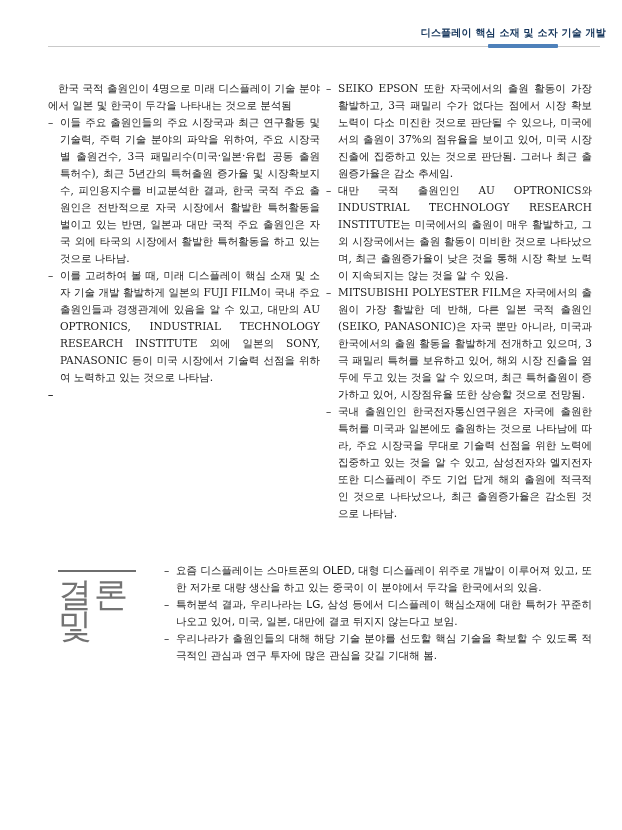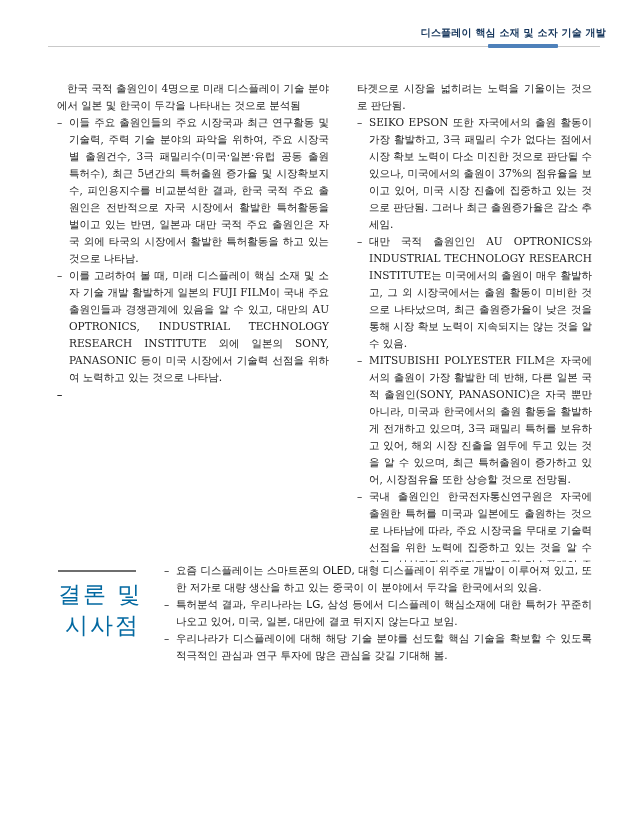--- a/index.html
+++ b/index.html
@@ -22,42 +22,42 @@
   .header-rule{
     position:absolute;top:46px;left:48px;right:22px;
     height:1px;background:#c9c9c9;
   }
   .header-accent{
     position:absolute;top:44px;left:488px;
     width:70px;height:4px;background:#4e81ba;border-radius:1px;
   }
   
   .columns{
-    position:absolute;top:80px;left:57px;right:30px;height:482px;
-    display:flex;gap:28px;overflow:hidden;
+    position:absolute;top:80px;left:48px;right:30px;height:482px;
+    display:flex;gap:6px;overflow:hidden;
   }
   .col{
     font-size:10.5px;line-height:17px;text-align:justify;
   }
   .col.left{width:272px;flex:0 0 272px;}
   .col.right{flex:1;}
   .intro{margin:0 0 0 0;}
   .intro.indent{text-indent:10px;}
   .bullet{position:relative;padding-left:12px;margin:0;}
   .bullet .dash{position:absolute;left:0;top:0;}
   
   .conclusion{
     position:absolute;top:558px;left:48px;right:30px;height:130px;
     display:flex;overflow:hidden;
   }
   .c-head{width:116px;flex:0 0 116px;box-sizing:border-box;padding-left:10px;}
   .c-rule{width:78px;height:2px;background:#6e6e6e;margin-top:12px;margin-bottom:7px;}
   .c-title{
     font-family:"DejaVu Serif","Liberation Serif",serif;
-    font-size:23px;line-height:31px;color:#0369a1;letter-spacing:2px;
+    font-size:34px;line-height:31px;color:#737373;letter-spacing:2px;
   }
   .c-title .line2{margin-left:7px;}
   .c-bullets{
     flex:1;margin-top:4px;
     font-family:"DejaVu Sans","Liberation Sans",sans-serif;
     font-size:10.5px;line-height:17px;text-align:justify;color:#1b1b1b;
   }
   .c-bullets .bullet{margin-bottom:0;}
   
   .footer{
@@ -92,61 +92,59 @@
       </div>
       <div class="bullet">
         <span class="dash">–</span>
       </div>
       <div class="bullet">
         <span class="dash">–</span>
       </div>
     </div>
 
     <div class="col right">
-      <p class="intro">타겟으로 시장을 넓히려는 노력을 기울이는 것으로 판단됨.</p>
       <div class="bullet">
         <span class="dash">–</span>
         <span>SEIKO EPSON 또한 자국에서의 출원 활동이 가장 활발하고, 3극 패밀리 수가 없다는 점에서 시장 확보 노력이 다소 미진한 것으로 판단될 수 있으나, 미국에서의 출원이 37%의 점유율을 보이고 있어, 미국 시장 진출에 집중하고 있는 것으로 판단됨. 그러나 최근 출원증가율은 감소 추세임.</span>
       </div>
       <div class="bullet">
         <span class="dash">–</span>
         <span>대만 국적 출원인인 AU OPTRONICS와 INDUSTRIAL TECHNOLOGY RESEARCH INSTITUTE는 미국에서의 출원이 매우 활발하고, 그 외 시장국에서는 출원 활동이 미비한 것으로 나타났으며, 최근 출원증가율이 낮은 것을 통해 시장 확보 노력이 지속되지는 않는 것을 알 수 있음.</span>
       </div>
       <div class="bullet">
         <span class="dash">–</span>
-        <span>MITSUBISHI POLYESTER FILM은 자국에서의 출원이 가장 활발한 데 반해, 다른 일본 국적 출원인(SONY, PANASONIC)은 자국 뿐만 아니라, 미국과 한국에서의 출원 활동을 활발하게 전개하고 있으며, 3극 패밀리 특허를 보유하고 있어, 해외 시장 진출을 염두에 두고 있는 것을 알 수 있으며, 최근 특허출원이 증가하고 있어, 시장점유율 또한 상승할 것으로 전망됨.</span>
+        <span>MITSUBISHI POLYESTER FILM은 자국에서의 출원이 가장 활발한 데 반해, 다른 일본 국적 출원인(SEIKO, PANASONIC)은 자국 뿐만 아니라, 미국과 한국에서의 출원 활동을 활발하게 전개하고 있으며, 3극 패밀리 특허를 보유하고 있어, 해외 시장 진출을 염두에 두고 있는 것을 알 수 있으며, 최근 특허출원이 증가하고 있어, 시장점유율 또한 상승할 것으로 전망됨.</span>
       </div>
       <div class="bullet">
         <span class="dash">–</span>
         <span>국내 출원인인 한국전자통신연구원은 자국에 출원한 특허를 미국과 일본에도 출원하는 것으로 나타남에 따라, 주요 시장국을 무대로 기술력 선점을 위한 노력에 집중하고 있는 것을 알 수 있고, 삼성전자와 엘지전자 또한 디스플레이 주도 기업 답게 해외 출원에 적극적인 것으로 나타났으나, 최근 출원증가율은 감소된 것으로 나타남.</span>
       </div>
     </div>
 
   </div>
 
   <div class="conclusion">
     <div class="c-head">
       <div class="c-rule"></div>
       <div class="c-title">
         <span class="line1">결론 및</span><br>
-        <span class="line2">시사점</span>
       </div>
     </div>
     <div class="c-bullets">
       <div class="bullet">
         <span class="dash">–</span>
         <span>요즘 디스플레이는 스마트폰의 OLED, 대형 디스플레이 위주로 개발이 이루어져 있고, 또한 저가로 대량 생산을 하고 있는 중국이 이 분야에서 두각을 한국에서의 있음.</span>
       </div>
       <div class="bullet">
         <span class="dash">–</span>
         <span>특허분석 결과, 우리나라는 LG, 삼성 등에서 디스플레이 핵심소재에 대한 특허가 꾸준히 나오고 있어, 미국, 일본, 대만에 결코 뒤지지 않는다고 보임.</span>
       </div>
       <div class="bullet">
         <span class="dash">–</span>
-        <span>우리나라가 디스플레이에 대해 해당 기술 분야를 선도할 핵심 기술을 확보할 수 있도록 적극적인 관심과 연구 투자에 많은 관심을 갖길 기대해 봄.</span>
+        <span>우리나라가 출원인들의 대해 해당 기술 분야를 선도할 핵심 기술을 확보할 수 있도록 적극적인 관심과 연구 투자에 많은 관심을 갖길 기대해 봄.</span>
       </div>
     </div>
   </div>
 
   <div class="footer">
     <span class="journal">고분자 과학과 기술 제 35 권 1 호 2024년 2월</span>
     <span class="fsep"></span>
     <span class="pagenum">43</span>
   </div>
 

